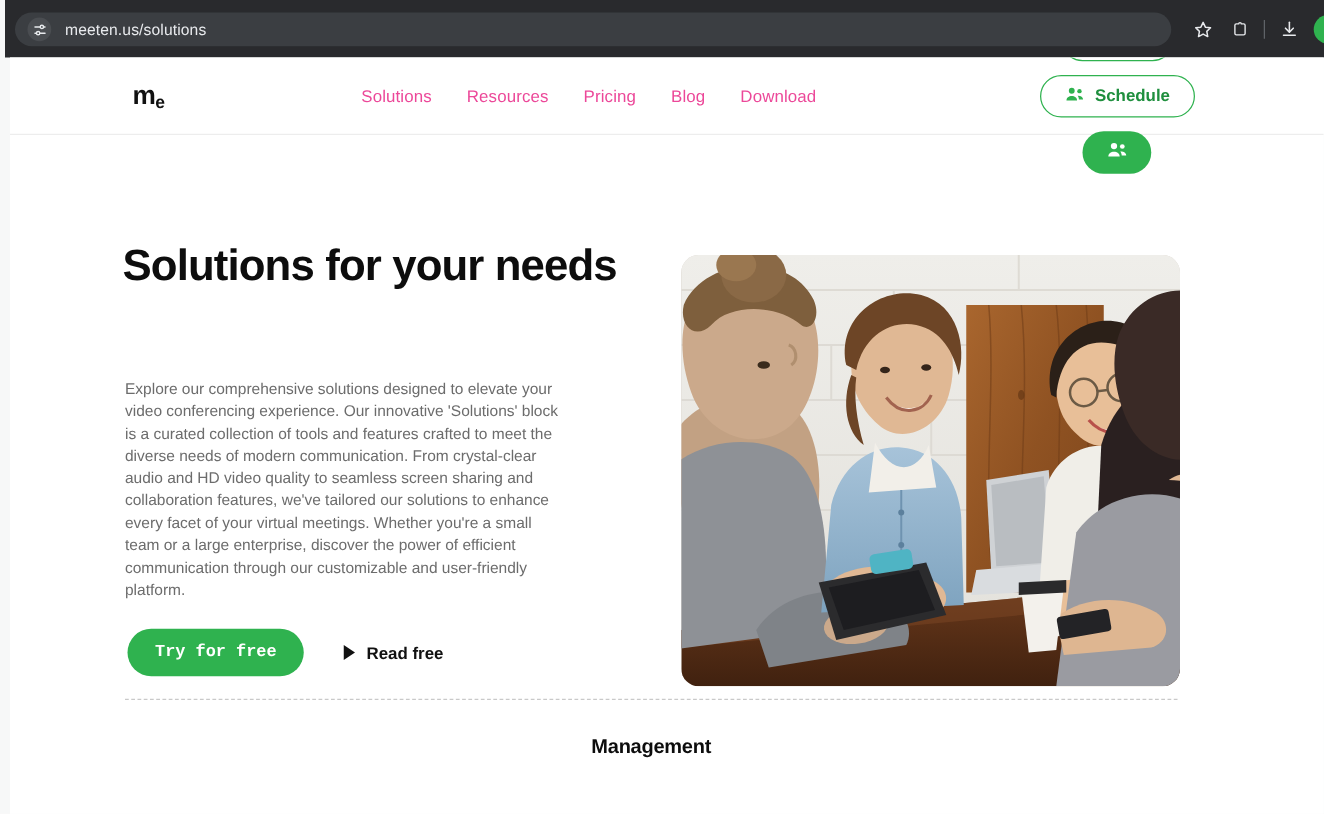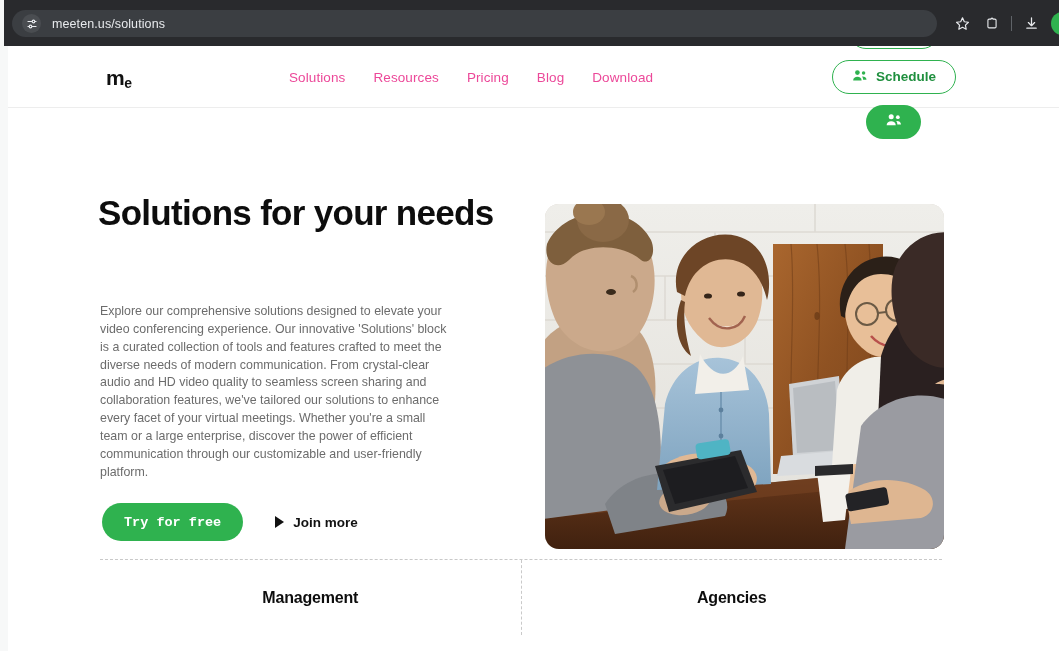--- a/index.html
+++ b/index.html
@@ -377,21 +377,21 @@
   <section class="hero">
 
     <h1 class="hero-title">Solutions for your needs</h1>
 
     <p class="hero-text">Explore our comprehensive solutions designed to elevate your video conferencing experience. Our innovative 'Solutions' block is a curated collection of tools and features crafted to meet the diverse needs of modern communication. From crystal-clear audio and HD video quality to seamless screen sharing and collaboration features, we've tailored our solutions to enhance every facet of your virtual meetings. Whether you're a small team or a large enterprise, discover the power of efficient communication through our customizable and user-friendly platform.</p>
 
     <div class="hero-cta">
       <button class="btn-primary">Try for free</button>
       <button class="btn-text">
         <span class="play-tri"></span>
-        <span>Join more</span>
+        <span>Read free</span>
       </button>
     </div>
 
     <div class="hero-image">
       <svg viewBox="0 0 399 345" preserveAspectRatio="xMidYMid slice">
         <defs>
           <linearGradient id="wall" x1="0" y1="0" x2="0" y2="1">
             <stop offset="0%" stop-color="#efeeea"></stop>
             <stop offset="100%" stop-color="#e2e0da"></stop>
           </linearGradient>
@@ -509,16 +509,15 @@
 
         <rect x="300" y="290" width="42" height="18" rx="3" fill="#232326" transform="rotate(-10 300 290)"></rect>
 
         <rect width="399" height="345" fill="none"></rect>
       </svg>
     </div>
   </section>
 
   <div class="tabs-row">
     <div class="tab-col">Management</div>
-    <div class="tab-col">Agencies</div>
   </div>
 
 </div>
 
 </body></html>

